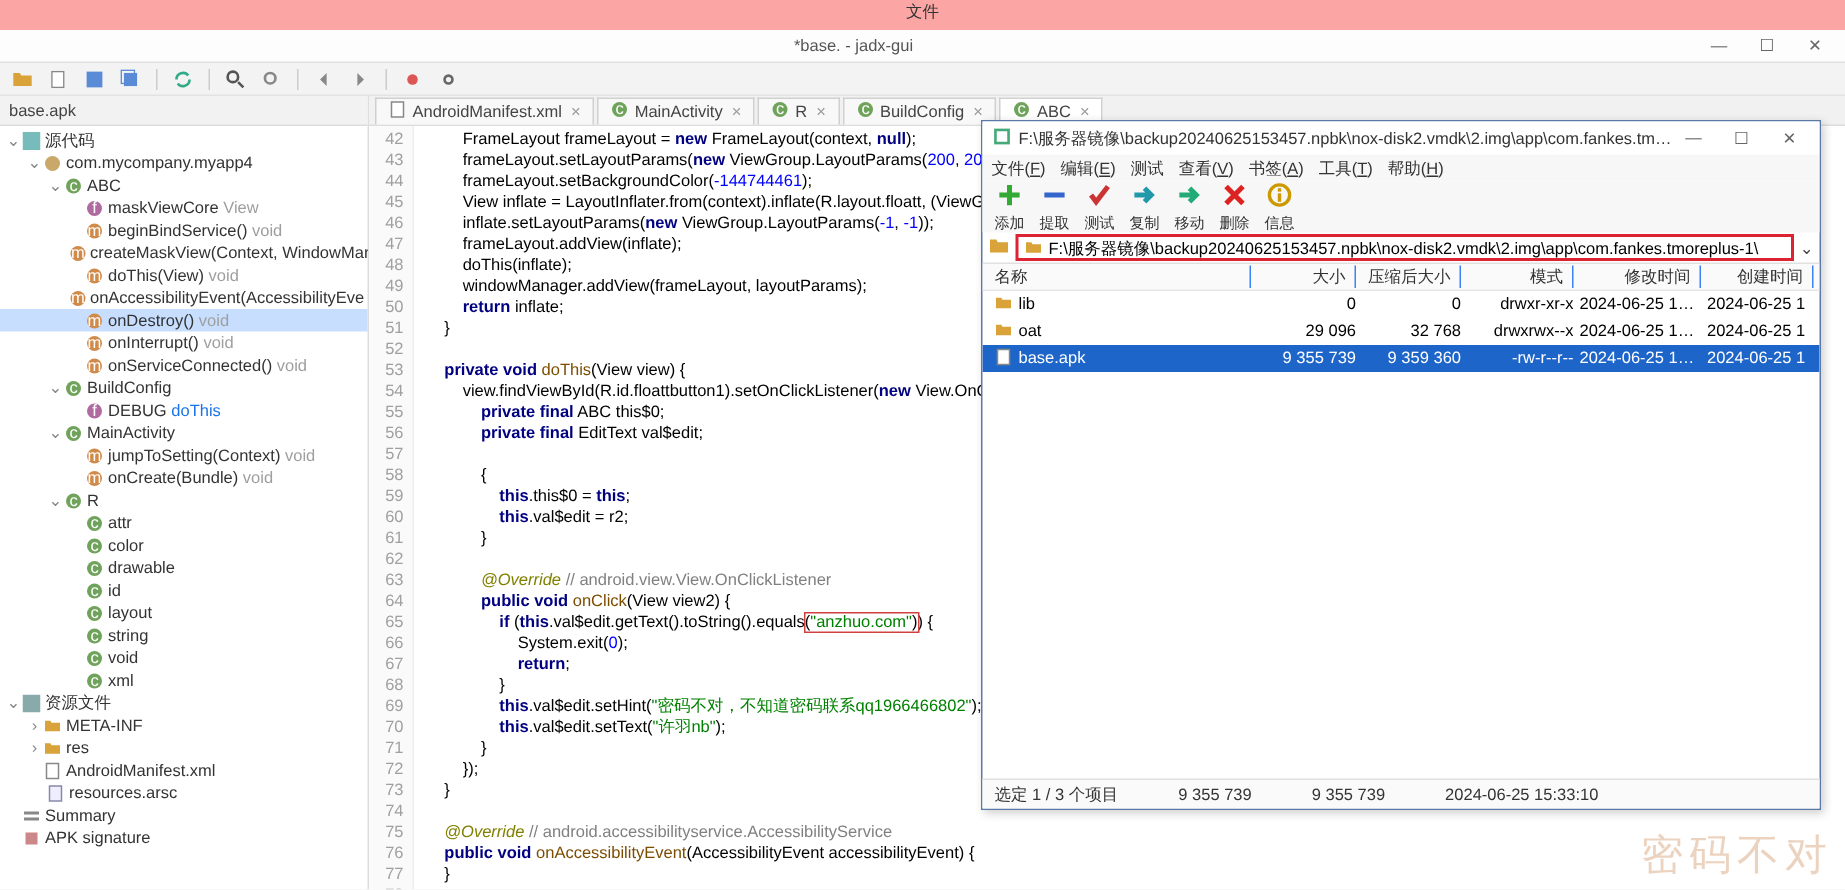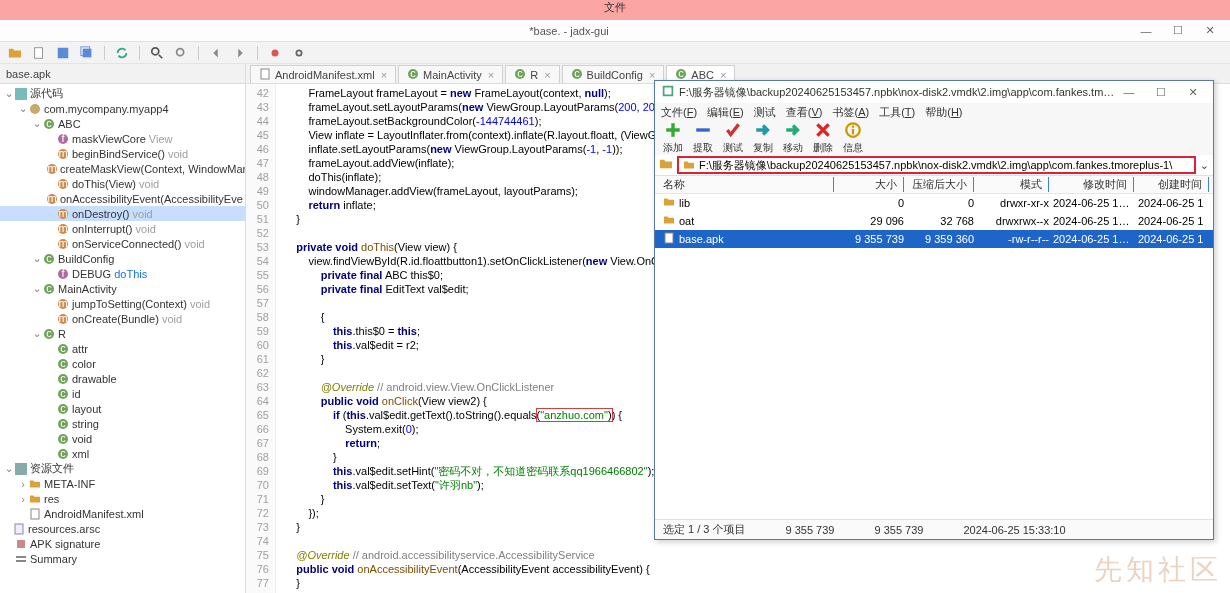--- a/index.html
+++ b/index.html
@@ -438,47 +438,47 @@
   </div>
           <div class="tn" style="padding-left:18px">
     <span class="tw"></span>
     <span class="ic">
               <svg width="12" height="12">
                 <rect x="2" y="1" width="8" height="10" fill="#fff" stroke="#888"></rect>
               </svg>
             </span>
     <span>AndroidManifest.xml</span>
   </div>
-          <div class="tn" style="padding-left:2px">
+          <div class="tn" style="padding-left:20px">
     <span class="tw"></span>
     <span class="ic">
               <svg width="12" height="12">
                 <rect x="2" y="1" width="8" height="10" fill="#eef" stroke="#88a"></rect>
               </svg>
             </span>
     <span>resources.arsc</span>
-  </div>
-          <div class="tn" style="padding-left:4px">
-    <span class="tw"></span>
-    <span class="ic">
-              <svg width="12" height="12">
-                <path fill="#c88" d="M2 2h8v8H2z"></path>
-              </svg>
-            </span>
-    <span>APK signature</span>
   </div>
           <div class="tn" style="padding-left:4px">
     <span class="tw"></span>
     <span class="ic">
               <svg width="12" height="12">
                 <rect x="1" y="3" width="10" height="2" fill="#888"></rect>
                 <rect x="1" y="7" width="10" height="2" fill="#888"></rect>
               </svg>
             </span>
     <span>Summary</span>
+  </div>
+          <div class="tn" style="padding-left:4px">
+    <span class="tw"></span>
+    <span class="ic">
+              <svg width="12" height="12">
+                <path fill="#c88" d="M2 2h8v8H2z"></path>
+              </svg>
+            </span>
+    <span>APK signature</span>
   </div>
         </div>
     </div>
 
     <div class="right">
       <div class="edtabs" id="edtabs">
           <div class="edtab">
      <span><svg width="12" height="12">
                 <rect x="2" y="1" width="8" height="10" fill="#fff" stroke="#888"></rect>
               </svg></span>
@@ -767,13 +767,13 @@
       </div>
   </div>
   <div class="fm-status">
     <span>选定 1 / 3 个项目</span>
     <span>9 355 739</span>
     <span>9 355 739</span>
     <span>2024-06-25 15:33:10</span>
   </div>
 </div>
 
-<div style="position:absolute; right:8px; bottom:4px; font-size:28px; color:rgba(180,80,0,.25); letter-spacing:4px;">先知社区</div>
+<div style="position:absolute; right:8px; bottom:4px; font-size:28px; color:rgba(180,80,0,.25); letter-spacing:4px;">密码不对</div>
 
 </body></html>

